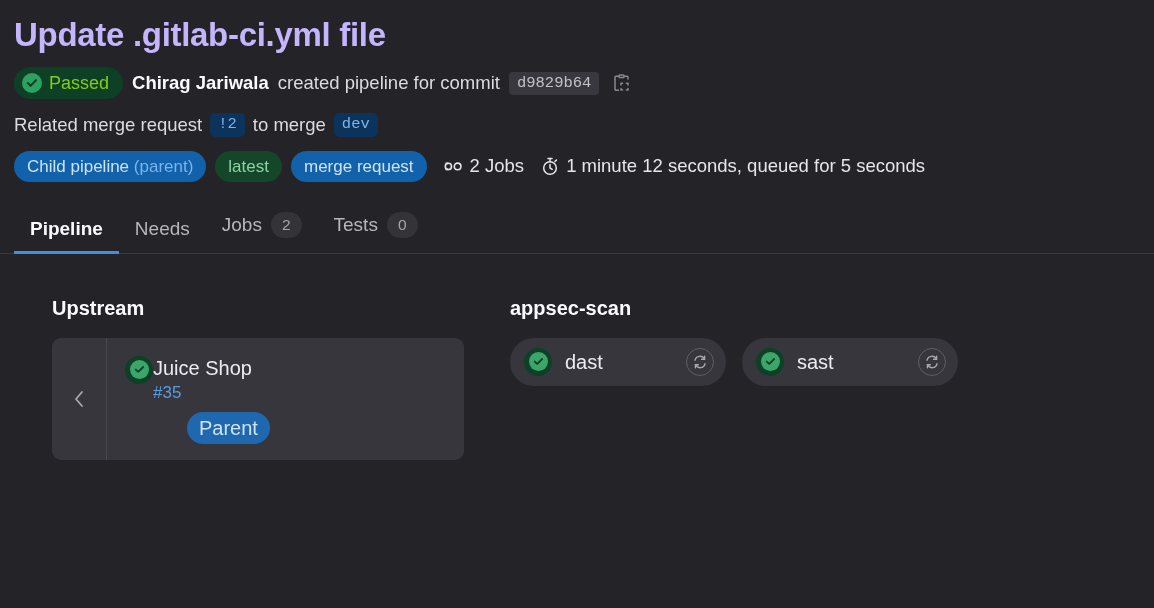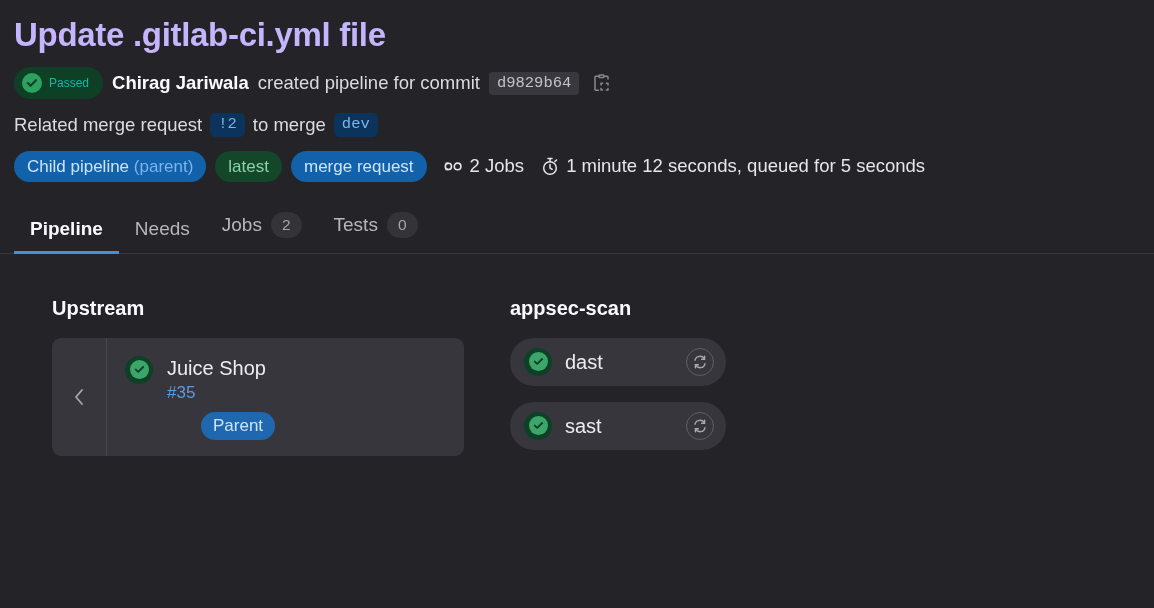--- a/index.html
+++ b/index.html
@@ -31,24 +31,24 @@
     color: #dcdcde;
     line-height: 1;
     margin-bottom: 14px;
   }
 
   .status-badge {
     display: inline-flex;
     align-items: center;
     gap: 7px;
     background: #0d4024;
-    color: #14b8a6;
+    color: #84cc16;
     border-radius: 20px;
     padding: 6px 14px 6px 8px;
-    font-size: 12px;
+    font-size: 18px;
     line-height: 1;
   }
 
   .check-icon {
     width: 20px; height: 20px;
     border-radius: 50%;
     background: #2da160;
     display: inline-flex;
     align-items: center;
     justify-content: center;
@@ -195,40 +195,39 @@
     align-items: center;
     justify-content: center;
     border-right: 1px solid #49474f;
     color: #a9a8ae;
     cursor: pointer;
     flex: none;
   }
   .upstream-body {
     flex: 1;
     display: flex;
-    gap: 14px;
     padding: 18px 16px 16px 18px;
   }
   .upstream-text { display: flex; flex-direction: column; gap: 3px; }
   .upstream-name { font-size: 20px; color: #ececef; line-height: 1.2; }
   .upstream-id { font-size: 17px; color: #5a9ce0; cursor: pointer; line-height: 1.2; }
   .parent-badge {
     align-self: flex-start;
     margin-top: 6px;
     margin-left: 34px;
     background: #1f68b0;
     color: #cfe3f7;
     border-radius: 20px;
     padding: 4px 12px;
-    font-size: 17px;
+    font-size: 20px;
     line-height: 1.2;
   }
 
   
-  .job-list { display: flex; flex-direction: column; gap: 16px; }
+  .job-list { display: flex; flex-direction: row; gap: 16px; }
   .job-pill {
     display: flex;
     align-items: center;
     gap: 13px;
     width: 216px;
     background: #38363d;
     border-radius: 24px;
     padding: 10px 12px 10px 14px;
     cursor: pointer;
   }

